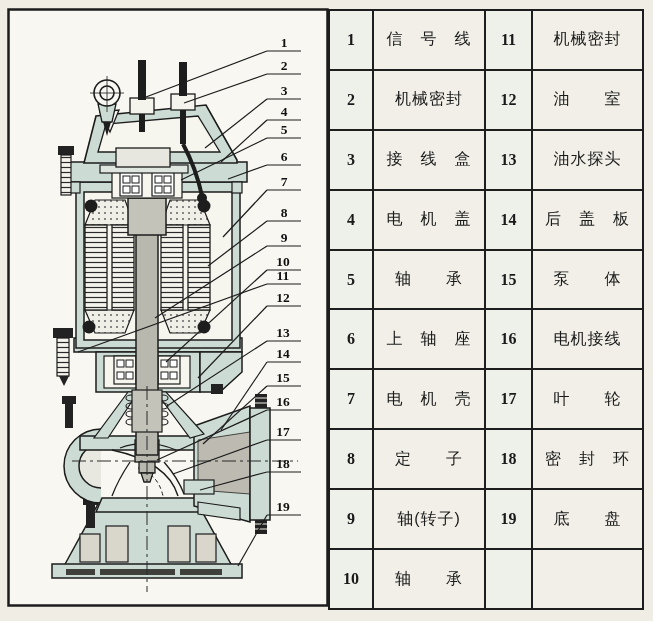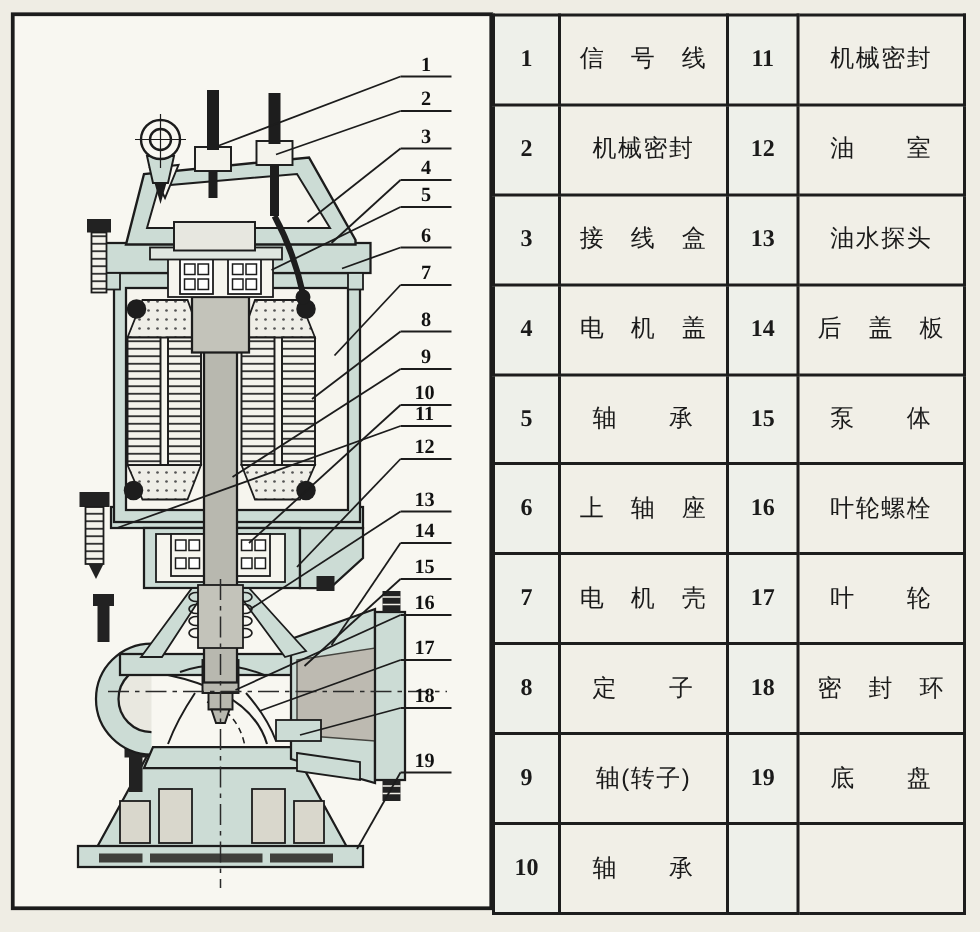--- a/index.html
+++ b/index.html
@@ -371,21 +371,21 @@
     <tr>
       <td class="num">5</td>
       <td class="name">轴  承</td>
       <td class="num">15</td>
       <td class="name">泵  体</td>
     </tr>
     <tr>
       <td class="num">6</td>
       <td class="name">上 轴 座</td>
       <td class="num">16</td>
-      <td class="name">叶轮螺栓</td>
+      <td class="name">电机接线</td>
     </tr>
     <tr>
       <td class="num">7</td>
       <td class="name">电 机 壳</td>
       <td class="num">17</td>
       <td class="name">叶  轮</td>
     </tr>
     <tr>
       <td class="num">8</td>
       <td class="name">定  子</td>

